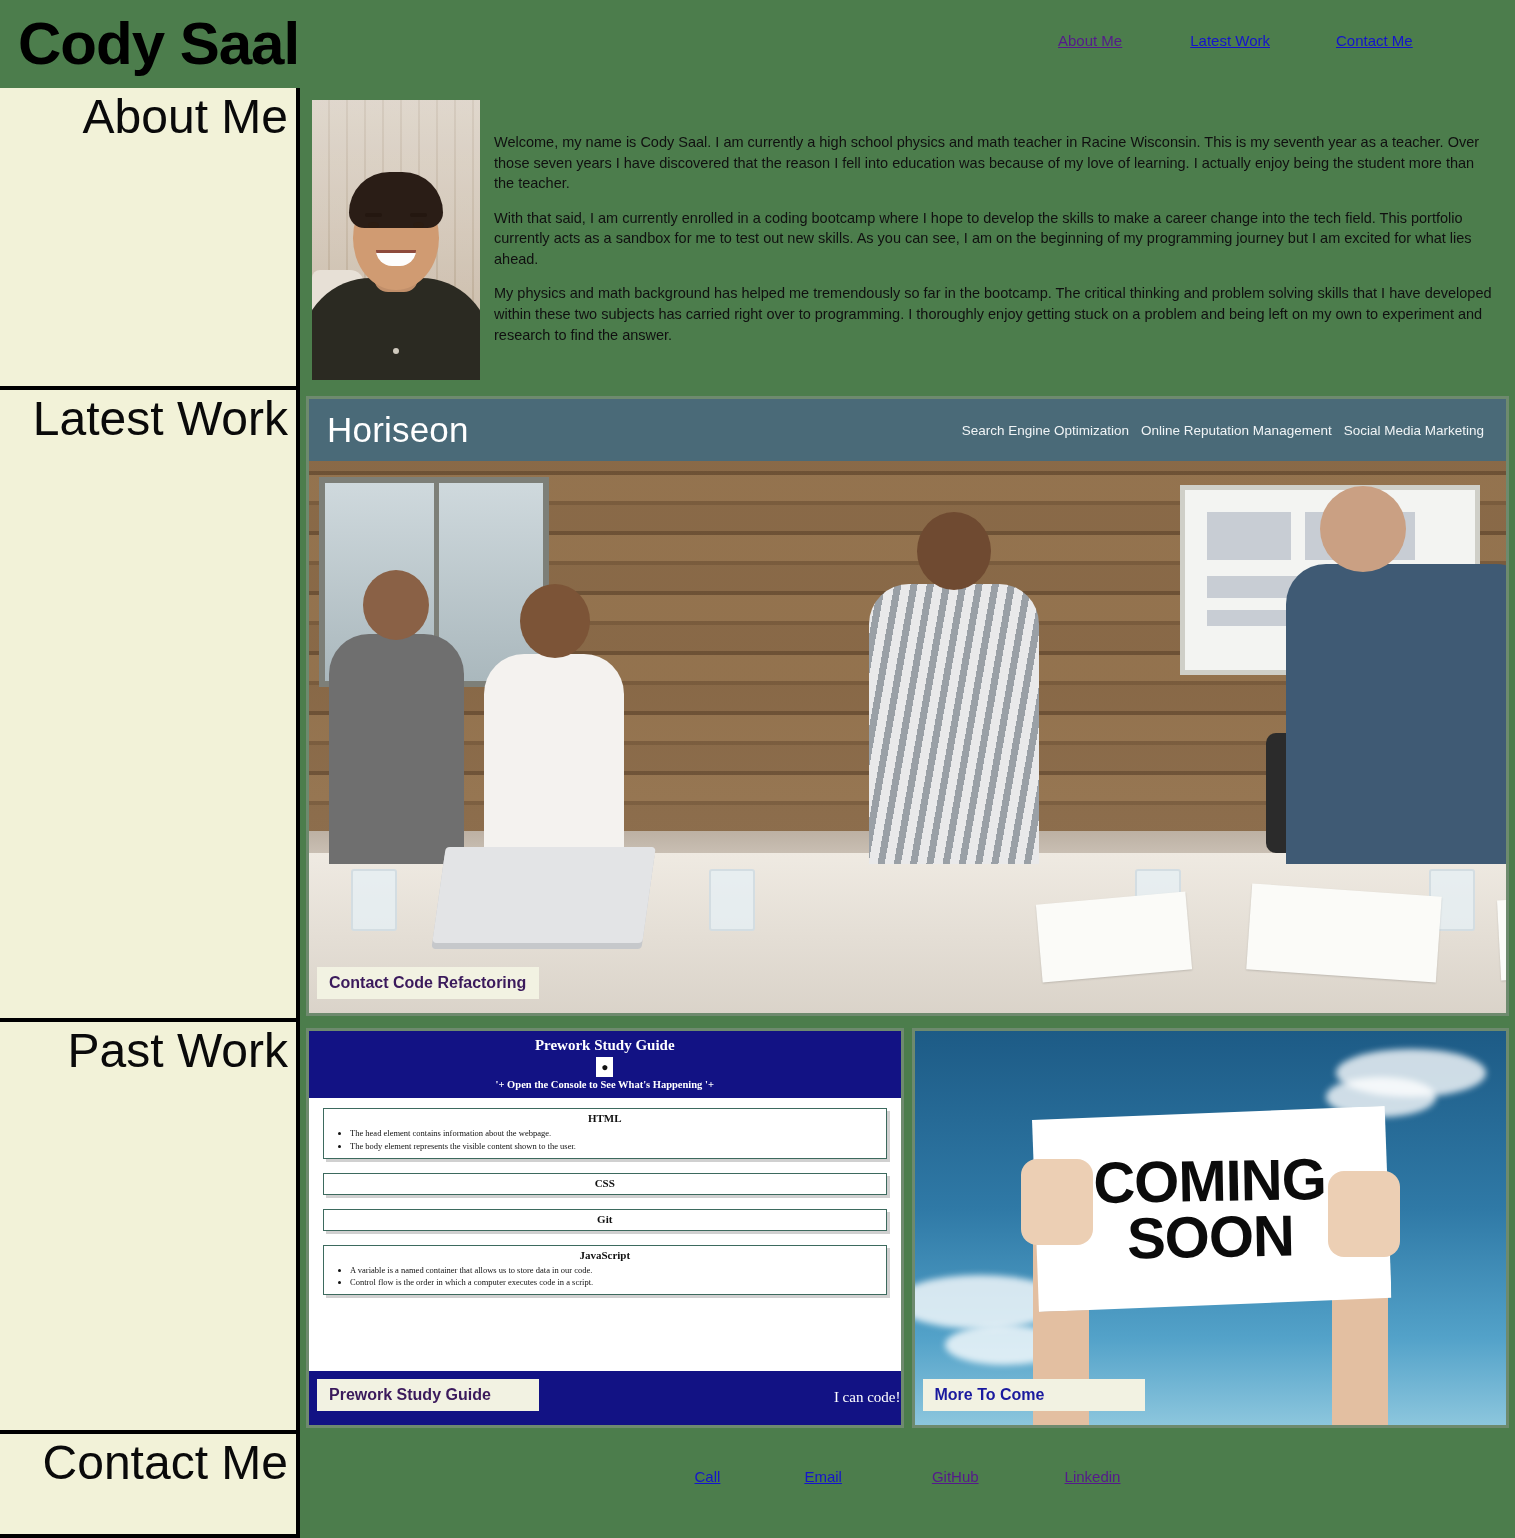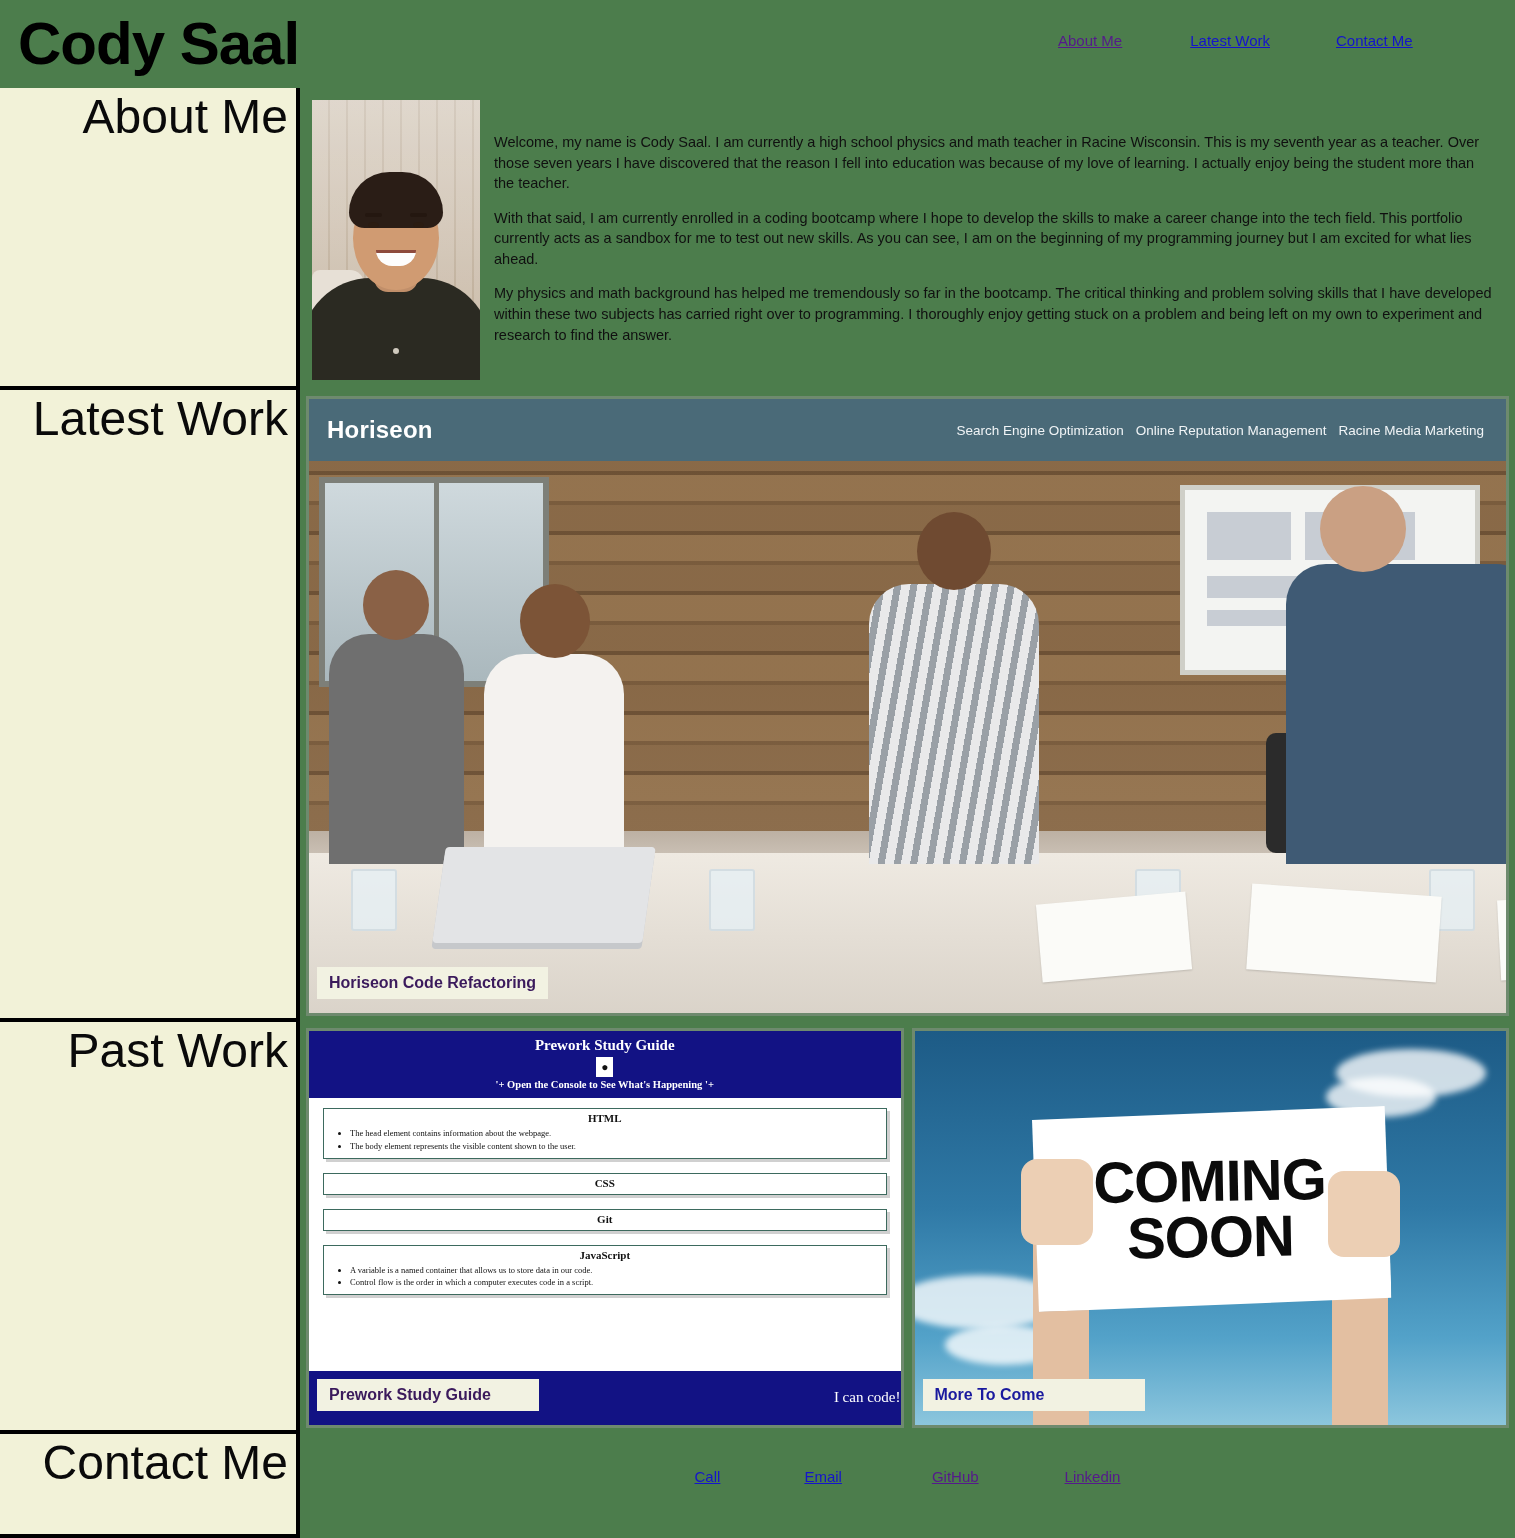--- a/index.html
+++ b/index.html
@@ -144,21 +144,21 @@
   }
   .card-label.purple { color: #3b1a5c; }
   .card-label.blue { color: #1a1a9e; }
 
   
   .horiseon-bar {
     height: 62px; background: #4a6a78;
     display: flex; align-items: center; justify-content: space-between;
     padding: 0 22px 0 18px;
   }
-  .horiseon-logo { color: #ffffff; font-size: 24px; font-weight: bold; letter-spacing: .2px; }
+  .horiseon-logo { color: #ffffff; font-size: 35px; font-weight: normal; letter-spacing: .2px; }
   .horiseon-nav { display: flex; gap: 12px; }
   .horiseon-nav span { color: #f0f4f6; font-size: 13.5px; }
   .horiseon-hero {
     position: relative; height: 560px; overflow: hidden;
     background: linear-gradient(180deg,#7b5f42 0%, #6a5139 40%, #cfc6bb 72%, #e4ded5 100%);
   }
   .hh-wall {
     position:absolute; left:0; top:0; width:100%; height:66%;
     background:
       repeating-linear-gradient(0deg, #8a6a48 0 26px, #7a5c3d 26px 30px, #95744f 30px 56px, #6d5135 56px 60px);
@@ -311,21 +311,21 @@
     <div class="label-cell narrow-title">
       <span class="label-text">Latest Work</span>
     </div>
     <div class="content-cell">
       <div class="card">
         <div class="horiseon-bar">
           <div class="horiseon-logo">Horiseon</div>
           <div class="horiseon-nav">
             <span>Search Engine Optimization</span>
             <span>Online Reputation Management</span>
-            <span>Racine Media Marketing</span>
+            <span>Social Media Marketing</span>
           </div>
         </div>
         <div class="horiseon-hero">
           <div class="hh-wall"></div>
           <div class="hh-window"></div>
           <div class="hh-board">
               <i></i>
               <i></i>
               <i></i>
               <i></i>
@@ -346,21 +346,21 @@
             </div>
           <div class="hh-laptop"></div>
           <div class="hh-glass hh-g1"></div>
           <div class="hh-glass hh-g2"></div>
           <div class="hh-glass hh-g3"></div>
           <div class="hh-glass hh-g4"></div>
           <div class="hh-paper hh-pa1"></div>
           <div class="hh-paper hh-pa2"></div>
           <div class="hh-paper hh-pa3"></div>
         </div>
-        <div class="card-label purple">Horiseon Code Refactoring</div>
+        <div class="card-label purple">Contact Code Refactoring</div>
       </div>
     </div>
   </div>
 
   <div class="row" id="row-past">
     <div class="label-cell">
       <span class="label-text">Past Work</span>
     </div>
     <div class="content-cell">
 

